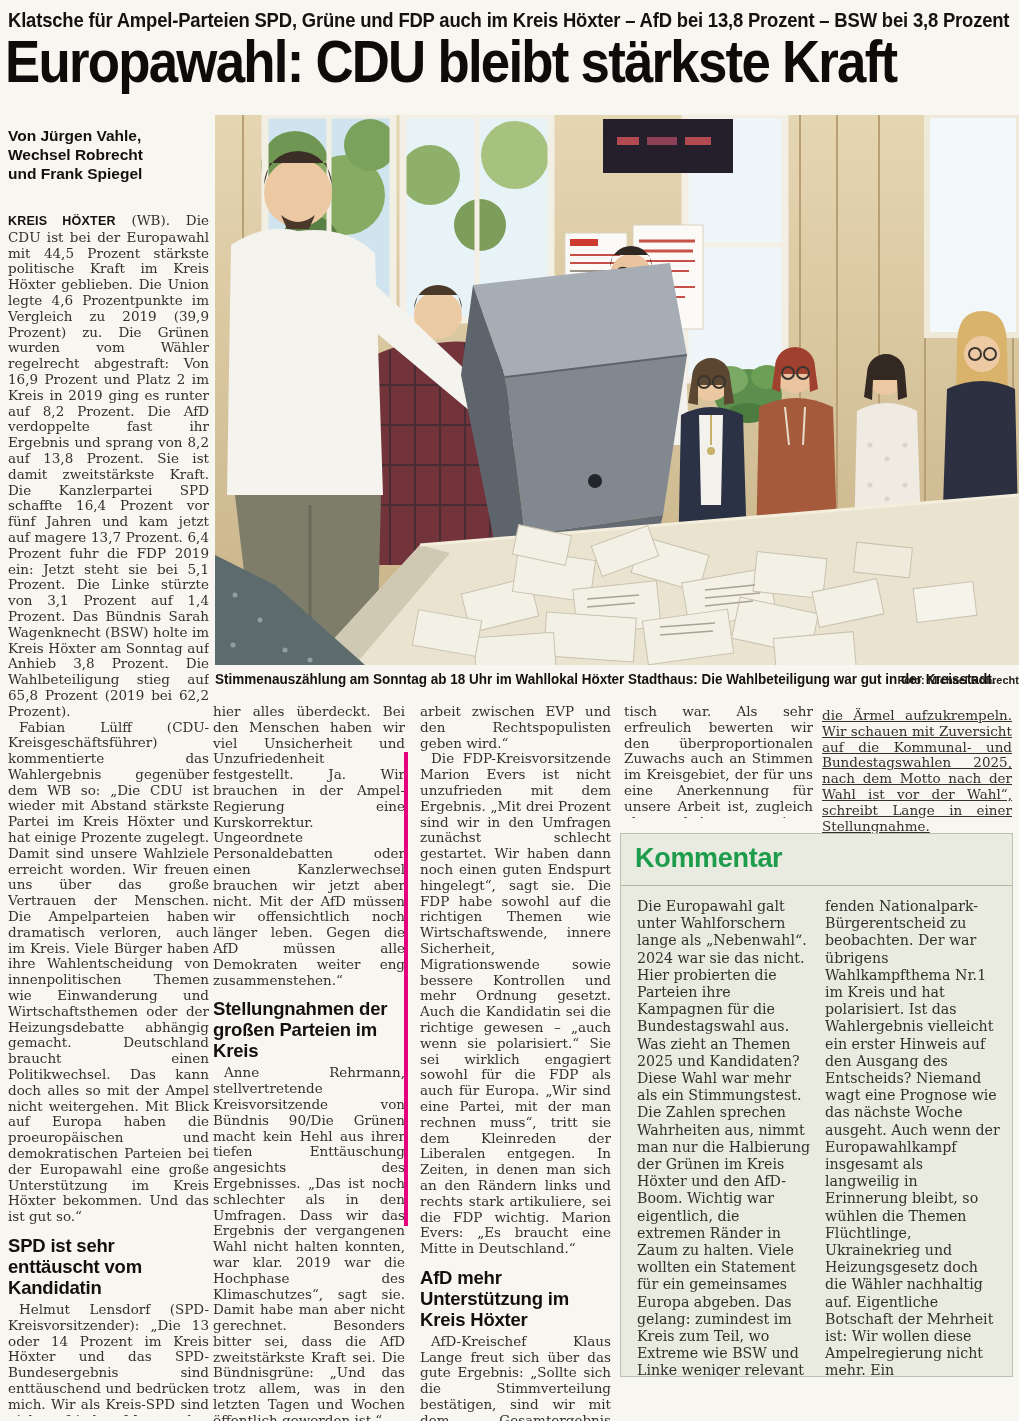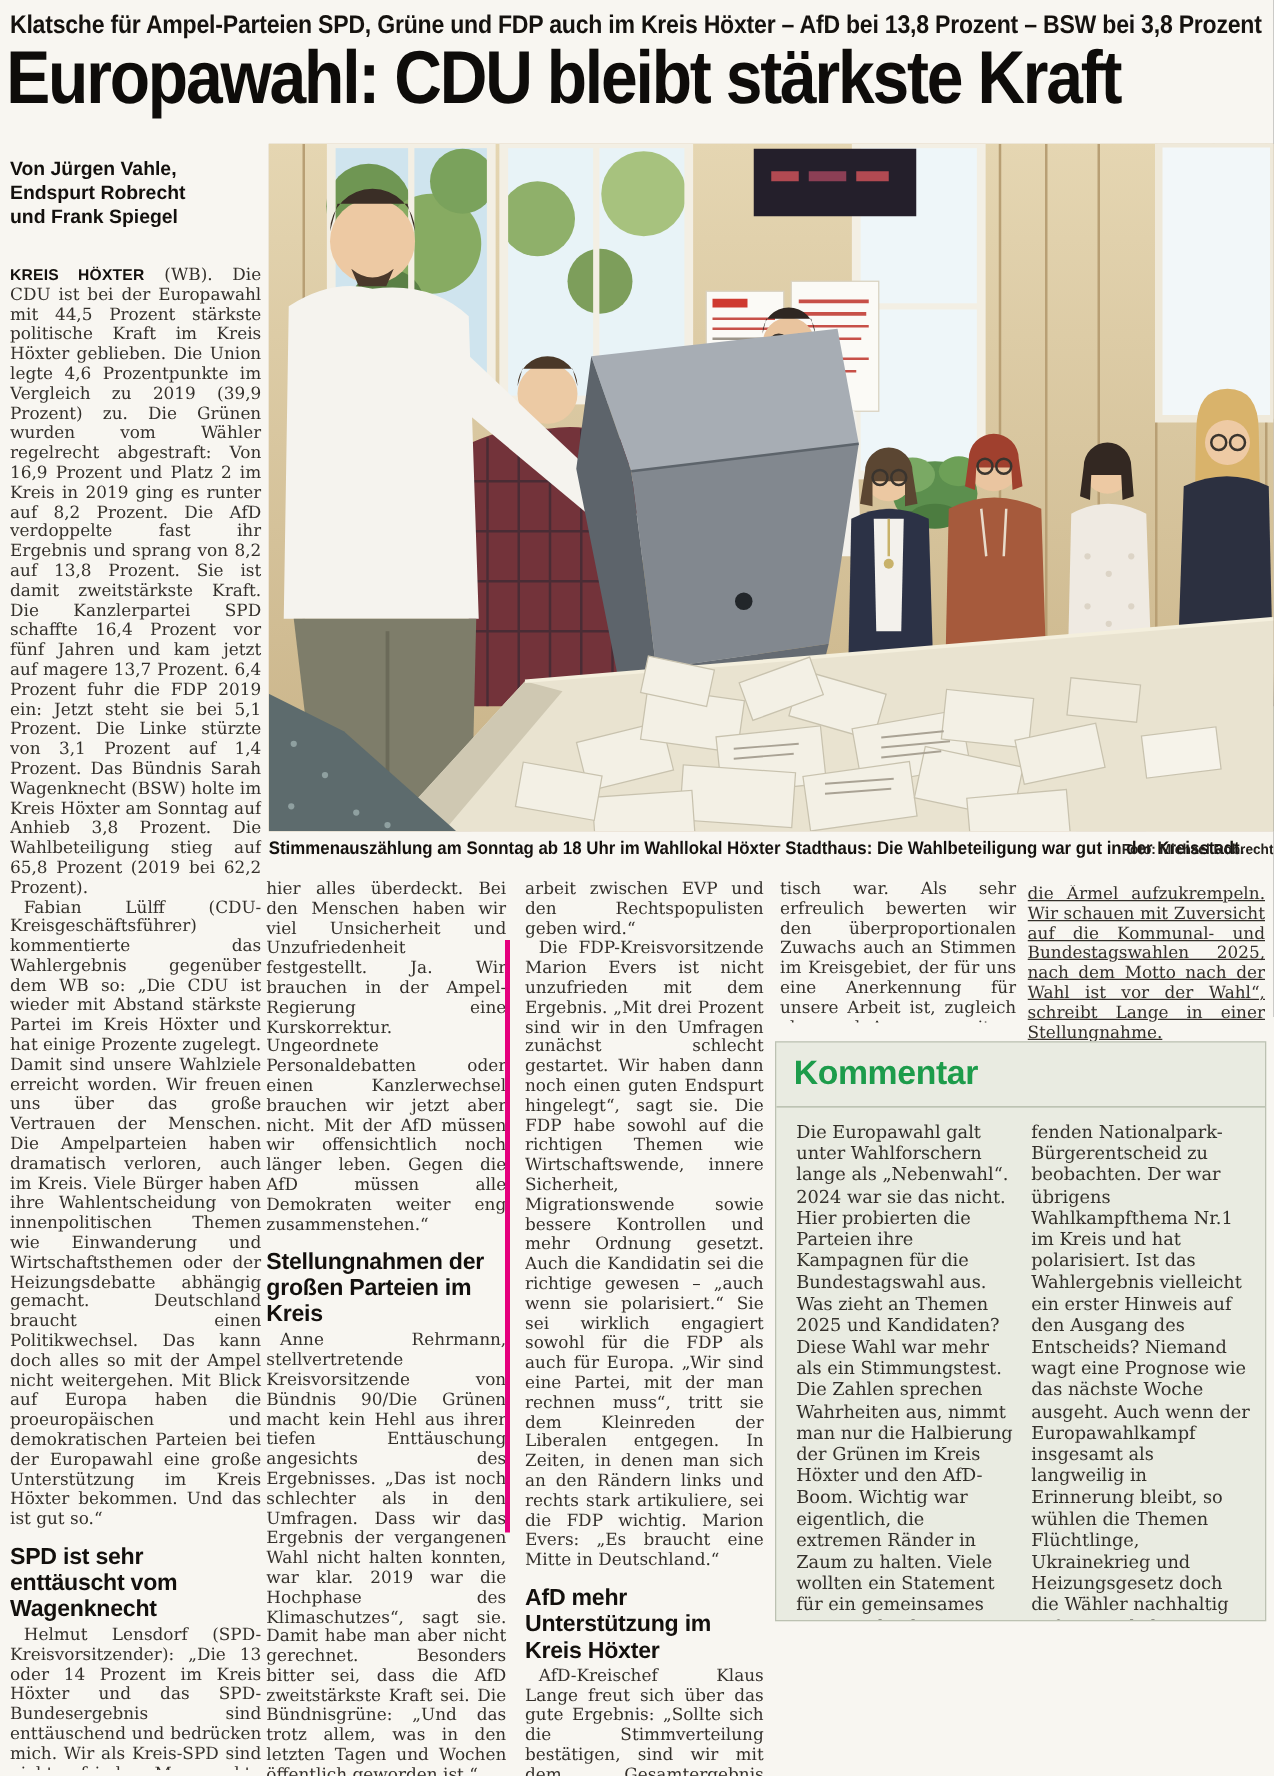--- a/index.html
+++ b/index.html
@@ -45,21 +45,21 @@
   .caption { position:absolute; left:0; top:0; font-weight:bold; font-size:14.5px;
              white-space:nowrap; transform:scaleX(.93); transform-origin:left top; color:#14110e; }
   .credit { position:absolute; right:0; top:3px; font-weight:bold; font-size:11.5px;
             white-space:nowrap; transform:scaleX(.95); transform-origin:right top; color:#24211d; }
   .col2 { left:213px; top:704px; width:192px; height:717px; }
   .col3 { left:420px; top:704px; width:191px; height:717px; }
   .col4 { left:624px; top:704px; width:189px; height:114px; }
   .col5 { left:822px; top:708px; width:190px; height:130px;text-decoration:underline; }
   .rule-magenta { position:absolute; left:404px; top:752px; width:4px; height:474px;
                   background:#e5007d; }
-  .kommentar { position:absolute; left:620px; top:833px; width:393px; height:464px;
+  .kommentar { position:absolute; left:620px; top:833px; width:393px; height:544px;
                background:#e9ebe1; border:1px solid #bcc1b2; box-sizing:border-box;
                overflow:hidden; }
   .kommentar-title { position:absolute; left:14px; top:9px;
                      font-family:"Liberation Sans", sans-serif; font-weight:bold;
                      font-size:27px; color:#1d9c4b; letter-spacing:-.3px; }
   .kommentar-rule { position:absolute; left:0; top:51px; width:100%; height:1px;
                     background:#aeb6a4; }
   .kcol { position:absolute; top:62px; bottom:0; font-size:14.2px; line-height:17.2px;
           text-align:left; hyphens:auto; -webkit-hyphens:auto; overflow:hidden; }
   .kcol p { margin:2px; }
@@ -70,26 +70,26 @@
 <body>
 
 <div class="page">
 
   <div class="kicker">Klatsche für Ampel-Parteien SPD, Grüne und FDP auch im Kreis Höxter – AfD bei 13,8 Prozent – BSW bei 3,8 Prozent</div>
   <h1 class="headline">Europawahl: CDU bleibt stärkste Kraft</h1>
 
   <div class="col col1">
     <div class="byline">
       <div>Von Jürgen Vahle,</div>
-      <div>Endspurt Robrecht</div>
+      <div>Wechsel Robrecht</div>
       <div>und Frank Spiegel</div>
     </div>
     <p><span class="lead-prefix">KREIS HÖXTER</span><span> (WB). Die CDU ist bei der Europawahl mit 44,5 Prozent stärkste politische Kraft im Kreis Höxter geblieben. Die Union legte 4,6 Prozentpunkte im Vergleich zu 2019 (39,9 Prozent) zu. Die Grünen wurden vom Wähler regelrecht abgestraft: Von 16,9 Prozent und Platz 2 im Kreis in 2019 ging es runter auf 8,2 Prozent. Die AfD verdoppelte fast ihr Ergebnis und sprang von 8,2 auf 13,8 Prozent. Sie ist damit zweitstärkste Kraft. Die Kanzlerpartei SPD schaffte 16,4 Prozent vor fünf Jahren und kam jetzt auf magere 13,7 Prozent. 6,4 Prozent fuhr die FDP 2019 ein: Jetzt steht sie bei 5,1 Prozent. Die Linke stürzte von 3,1 Prozent auf 1,4 Prozent. Das Bündnis Sarah Wagenknecht (BSW) holte im Kreis Höxter am Sonntag auf Anhieb 3,8 Prozent. Die Wahlbeteiligung stieg auf 65,8 Prozent (2019 bei 62,2 Prozent).</span></p>
     <p class="indent">Fabian Lülff (CDU-Kreisgeschäftsführer) kommentierte das Wahlergebnis gegenüber dem WB so: „Die CDU ist wieder mit Abstand stärkste Partei im Kreis Höxter und hat einige Prozente zugelegt. Damit sind unsere Wahlziele erreicht worden. Wir freuen uns über das große Vertrauen der Menschen. Die Ampelparteien haben dramatisch verloren, auch im Kreis. Viele Bürger haben ihre Wahlentscheidung von innenpolitischen Themen wie Einwanderung und Wirtschaftsthemen oder der Heizungsdebatte abhängig gemacht. Deutschland braucht einen Politikwechsel. Das kann doch alles so mit der Ampel nicht weitergehen. Mit Blick auf Europa haben die proeuropäischen und demokratischen Parteien bei der Europawahl eine große Unterstützung im Kreis Höxter bekommen. Und das ist gut so.“</p>
-    <h3>SPD ist sehr enttäuscht vom Wagenknecht</h3>
+    <h3>SPD ist sehr enttäuscht vom Kandidatin</h3>
     <p class="indent">Helmut Lensdorf (SPD-Kreisvorsitzender): „Die 13 oder 14 Prozent im Kreis Höxter und das SPD-Bundesergebnis sind enttäuschend und bedrücken mich. Wir als Kreis-SPD sind nicht zufrieden. Man merkte die Tendenz schon im Wahlkampf. Zudem hat die Nationalparkdebatte</p>
   </div>
 
   <div class="photo">
     <svg width="804" height="550" viewBox="0 0 804 550" preserveAspectRatio="none">
       <defs>
         <linearGradient id="wallg" x1="0" y1="0" x2="0" y2="1">
           <stop offset="0" stop-color="#e5d6b2"></stop>
             <stop offset="1" stop-color="#c8b287"></stop>
         </linearGradient>

